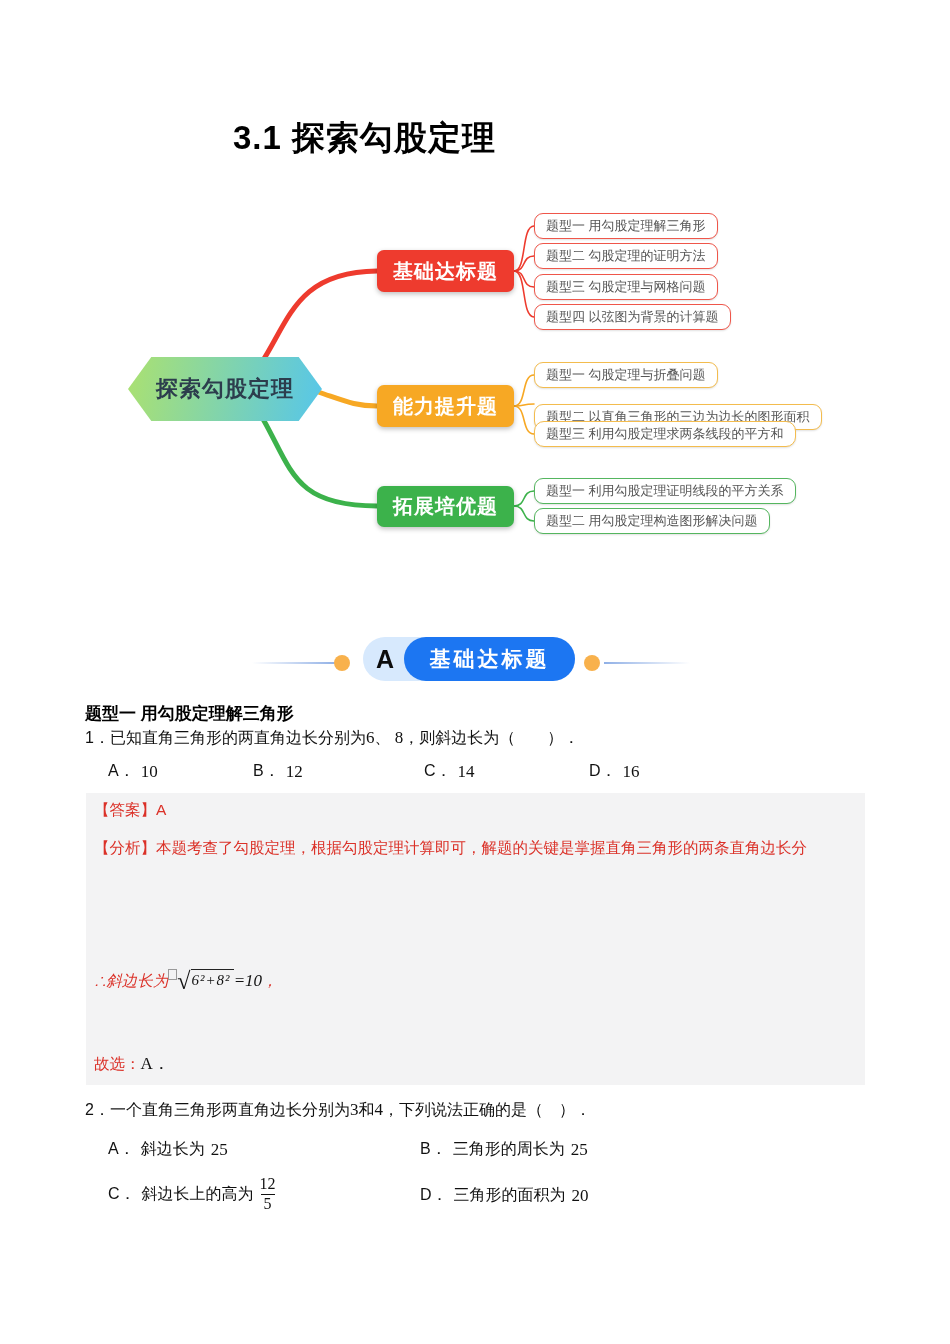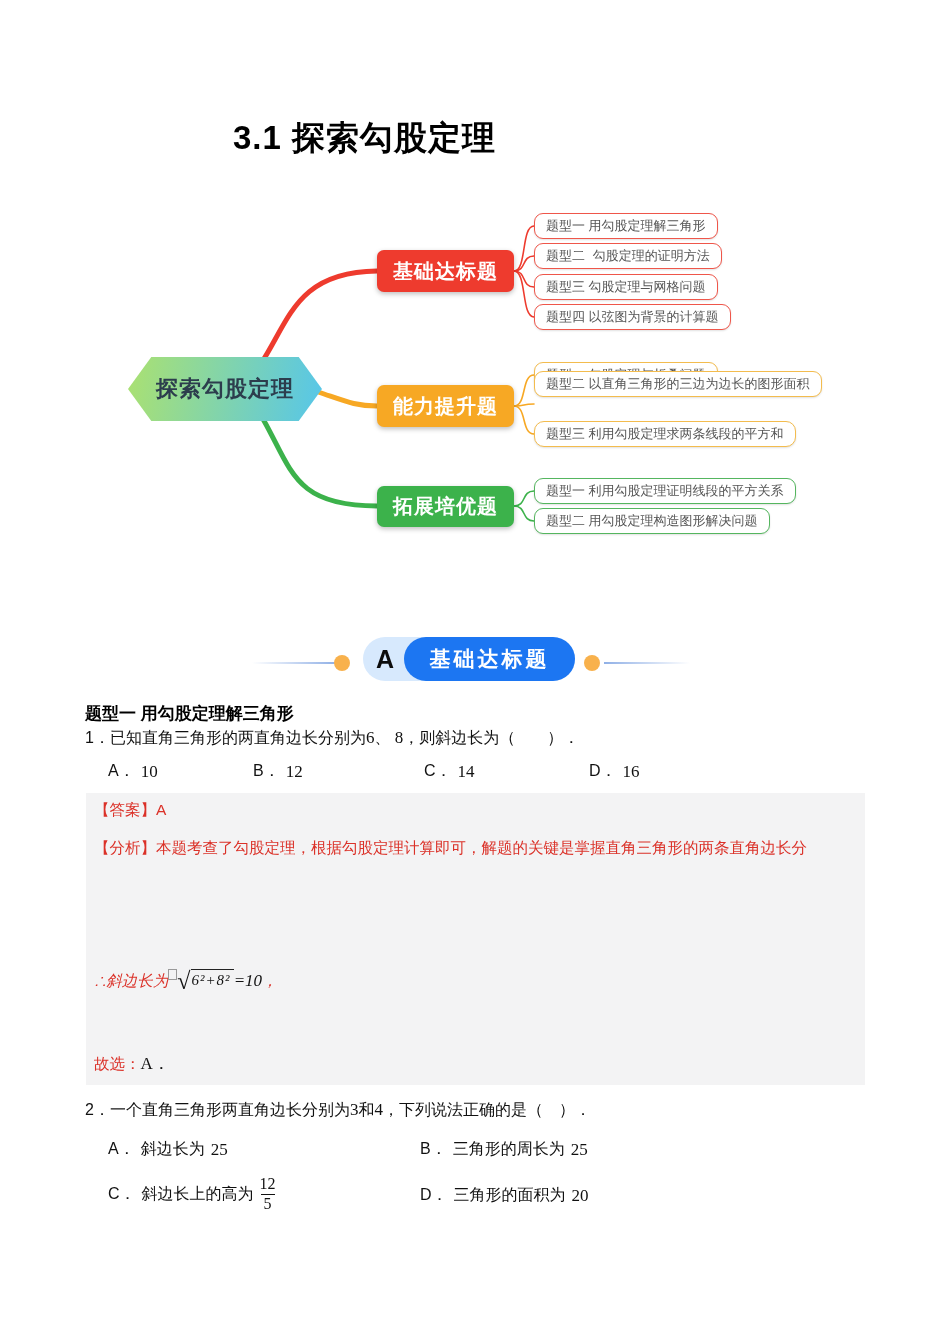--- a/index.html
+++ b/index.html
@@ -101,26 +101,26 @@
 
 <div class="abs root-node">
   <span>探索勾股定理</span>
 </div>
 
 <div class="abs branch-box branch-red">基础达标题</div>
 <div class="abs branch-box branch-orange">能力提升题</div>
 <div class="abs branch-box branch-green">拓展培优题</div>
 
 <div class="abs leaf leaf-red" style="top:213px;">题型一 用勾股定理解三角形</div>
-<div class="abs leaf leaf-red" style="top:243px;font-family:Liberation Mono, monospace;">题型二 勾股定理的证明方法</div>
+<div class="abs leaf leaf-red" style="top:243px;">题型二 勾股定理的证明方法</div>
 <div class="abs leaf leaf-red" style="top:274px;">题型三 勾股定理与网格问题</div>
 <div class="abs leaf leaf-red" style="top:304px;">题型四 以弦图为背景的计算题</div>
 
 <div class="abs leaf leaf-orange" style="top:362px;">题型一 勾股定理与折叠问题</div>
-<div class="abs leaf leaf-orange" style="top:371px;">题型二 以直角三角形的三边为边长的图形面积</div>
+<div class="abs leaf leaf-orange" style="top:404px;">题型二 以直角三角形的三边为边长的图形面积</div>
 <div class="abs leaf leaf-orange" style="top:421px;border-radius:10px;">题型三 利用勾股定理求两条线段的平方和</div>
 
 <div class="abs leaf leaf-green" style="top:478px;">题型一 利用勾股定理证明线段的平方关系</div>
 <div class="abs leaf leaf-green" style="top:508px;">题型二 用勾股定理构造图形解决问题</div>
 
 <div class="abs hline hline-left"></div>
 <div class="abs dot dot-left"></div>
 <div class="abs badge-light"></div>
 <div class="abs badge-letter">A</div>
 <div class="abs badge-blue">基础达标题</div>

